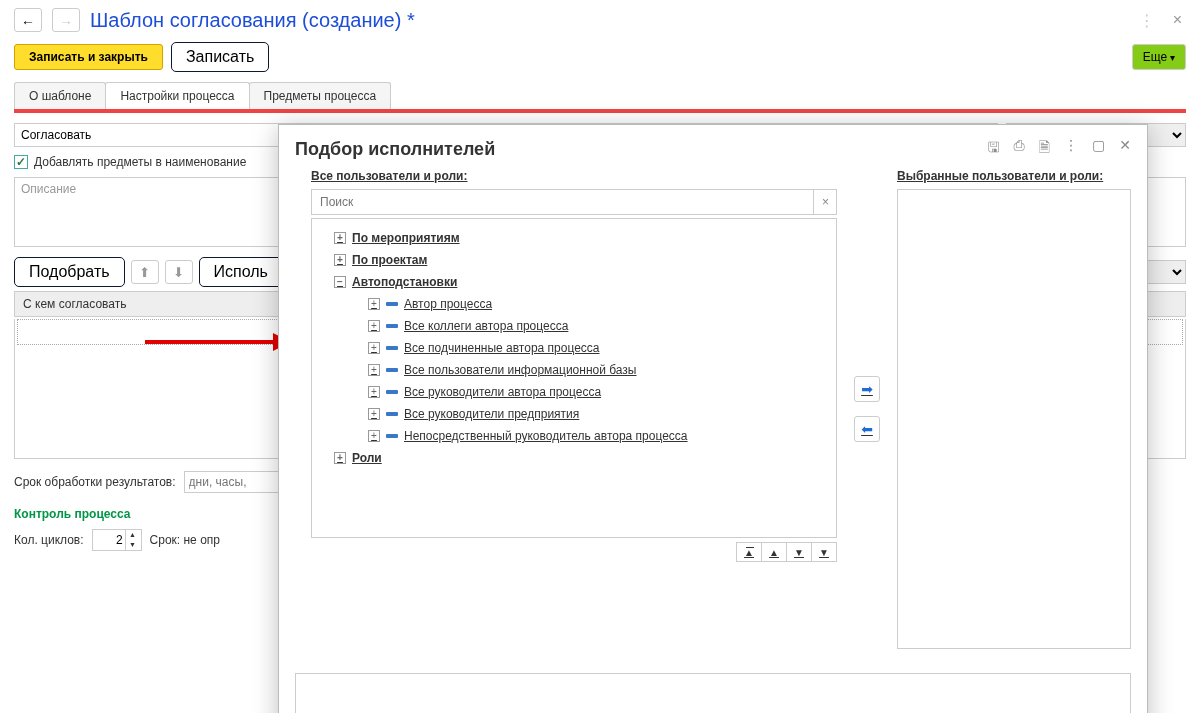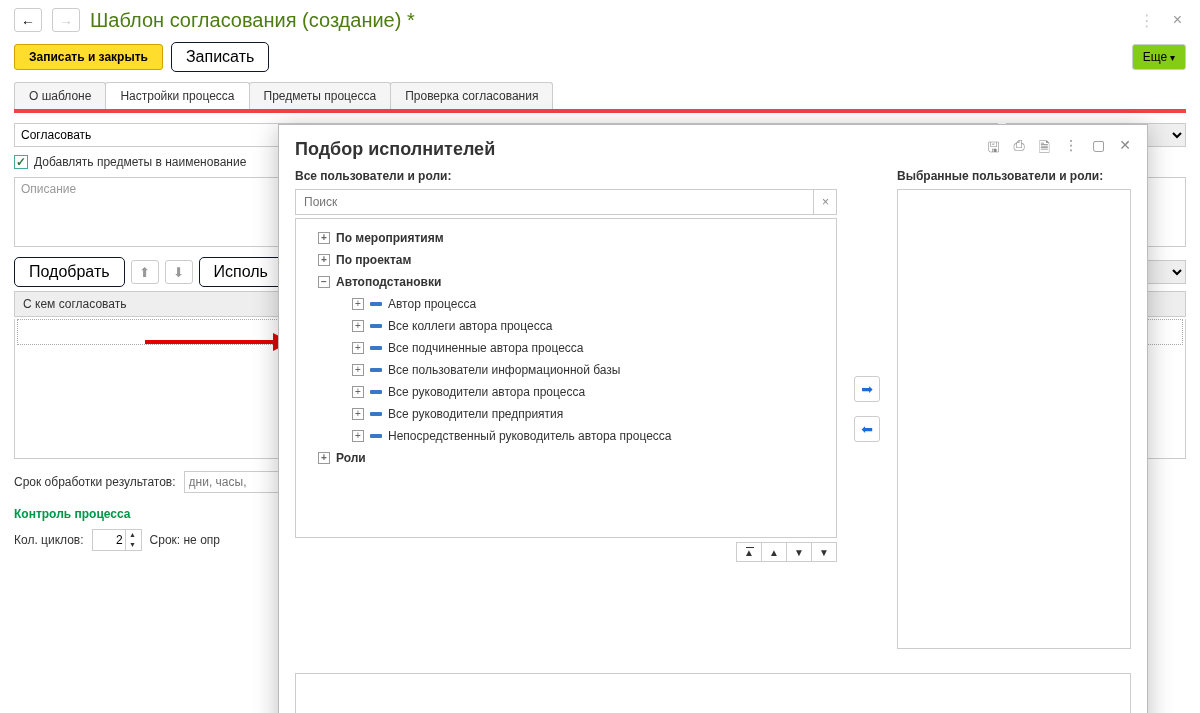--- a/index.html
+++ b/index.html
@@ -2,21 +2,21 @@
 <html><head>
 <meta charset="utf-8">
 <style>
 * { box-sizing: border-box; margin: 0; padding: 0; font-family: Arial, sans-serif; }
 body { background: #fff; font-size: 12px; color: #333; width: 1200px; height: 713px; position: relative; overflow: hidden; }
 
 
 .main-window { position: absolute; top: 0; left: 0; right: 0; bottom: 0; padding: 8px 14px; }
 .title-row { display: flex; align-items: center; gap: 10px; margin-bottom: 10px; }
 .nav-btn { width: 28px; height: 24px; border: 1px solid #ccc; background: #fff; border-radius: 3px; display: flex; align-items: center; justify-content: center; cursor: pointer; font-size: 14px; }
-.title { font-size: 20px; font-weight: normal; color: #4d7c0f; }
+.title { font-size: 20px; font-weight: normal; color: #1d4ed8; }
 .title-spacer { flex: 1; }
 .kebab { color: #ccc; font-size: 16px; cursor: pointer; padding: 0 4px; }
 .close-x { color: #999; font-size: 16px; cursor: pointer; padding: 0 4px; }
 
 .toolbar-row { display: flex; align-items: center; gap: 8px; margin-bottom: 10px; }
 .btn-primary { background: #ffdd2d; border: 1px solid #d4a300; border-radius: 3px; padding: 5px 14px; font-weight: bold; cursor: pointer; font-size: 12px; text-align: right; }
 .btn { background: #fff; border: 1px solid #0f172a; border-radius: 5px; padding: 5px 14px; cursor: pointer; font-size: 16px; }
 .btn-more { background: #84cc16; border: 1px solid #ccc; border-radius: 3px; padding: 5px 10px; cursor: pointer; font-size: 12px; }
 .dropdown-caret::after { content: " ▾"; font-size: 10px; }
 
@@ -55,21 +55,21 @@
 .arrow-line { width: 130px; height: 4px; background: #e30000; }
 .arrow-head { width: 0; height: 0; border-top: 9px solid transparent; border-bottom: 9px solid transparent; border-left: 18px solid #e30000; position: absolute; right: -16px; top: -7px; }
 
 
 .dialog { position: absolute; top: 124px; left: 278px; width: 870px; background: #fff; border: 1px solid #bbb; box-shadow: 0 4px 24px rgba(0,0,0,0.25); z-index: 10; }
 .dialog-header { display: flex; align-items: center; padding: 12px 16px 8px 16px; }
 .dialog-title { font-size: 18px; font-weight: bold; flex: 1; }
 .dialog-icons { display: flex; gap: 14px; color: #888; }
 .dialog-icons span { cursor: pointer; font-size: 14px; }
 
-.dialog-body { display: flex; padding: 0 16px 12px 16px; gap: 12px; }
+.dialog-body { display: flex; padding: 0 16px 12px 32px; gap: 12px; text-decoration: underline; }
 .left-panel { flex: 1; }
 .mid-panel { width: 36px; display: flex; flex-direction: column; justify-content: center; gap: 14px; align-items: center; }
 .right-panel { width: 234px; }
 
 .panel-label { font-weight: bold; font-size: 12px; margin-bottom: 6px; display: block; }
 
 .search-wrap { position: relative; margin-bottom: 3px; }
 .search-input { width: 100%; border: 1px solid #ccc; padding: 5px 28px 5px 8px; font-size: 12px; color: #999; }
 .search-clear { position: absolute; right: 0; top: 0; width: 24px; height: 100%; border-left: 1px solid #ccc; display: flex; align-items: center; justify-content: center; cursor: pointer; color: #888; }
 
@@ -110,21 +110,20 @@
     <button class="btn-primary">Записать и закрыть</button>
     <button class="btn">Записать</button>
     <div style="flex:1"></div>
     <button class="btn-more dropdown-caret">Еще</button>
   </div>
 
   <div class="tabs">
     <div class="tab">О шаблоне</div>
     <div class="tab active">Настройки процесса</div>
     <div class="tab">Предметы процесса</div>
-    <div class="tab">Проверка согласования</div>
   </div>
 
   <div class="field-row">
     <input class="text-input full" value="Согласовать" style="">
     <select class="small-select"></select>
   </div>
 
   <div class="checkbox-row">
     <span class="checkbox-box">✓</span>
     <span>Добавлять предметы в наименование</span>

